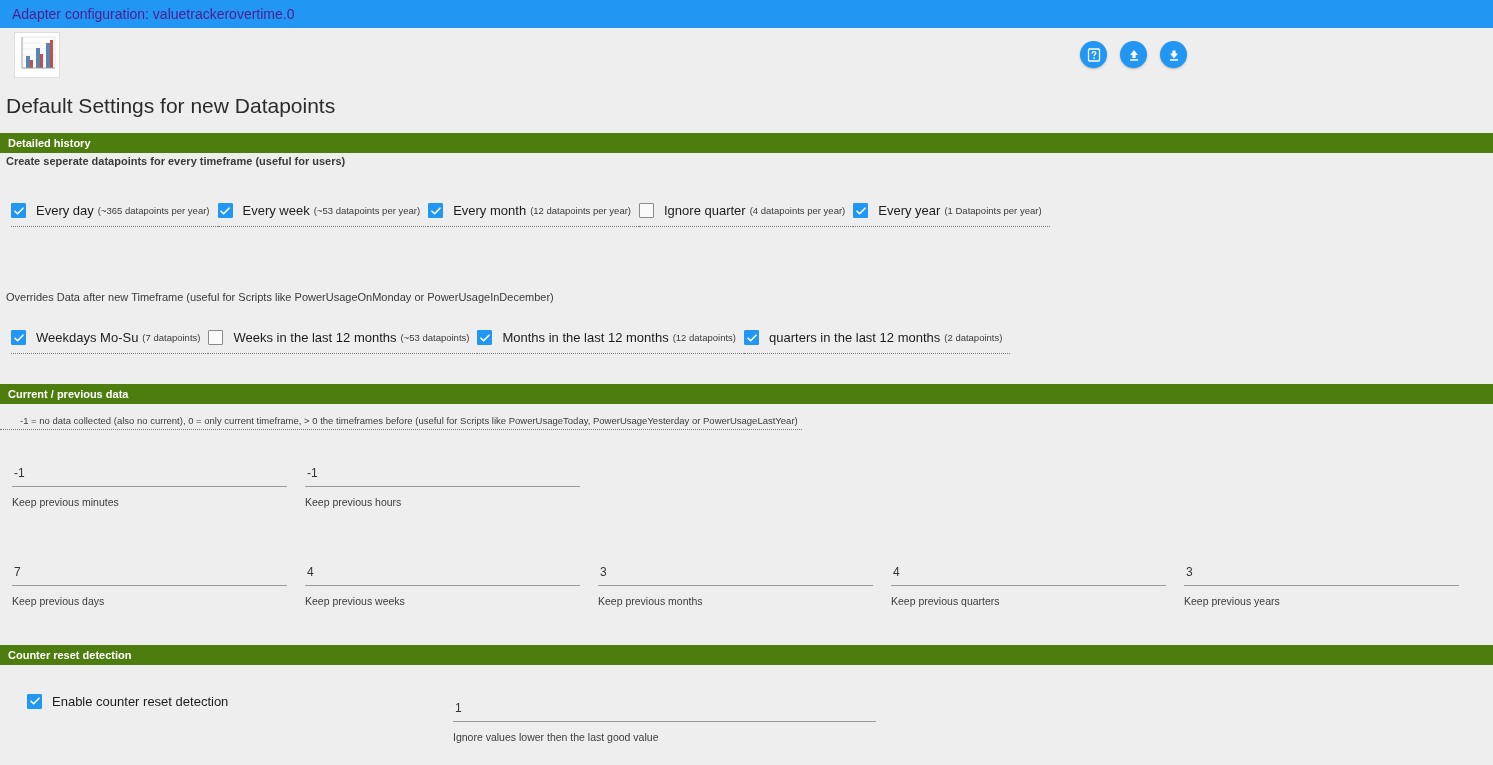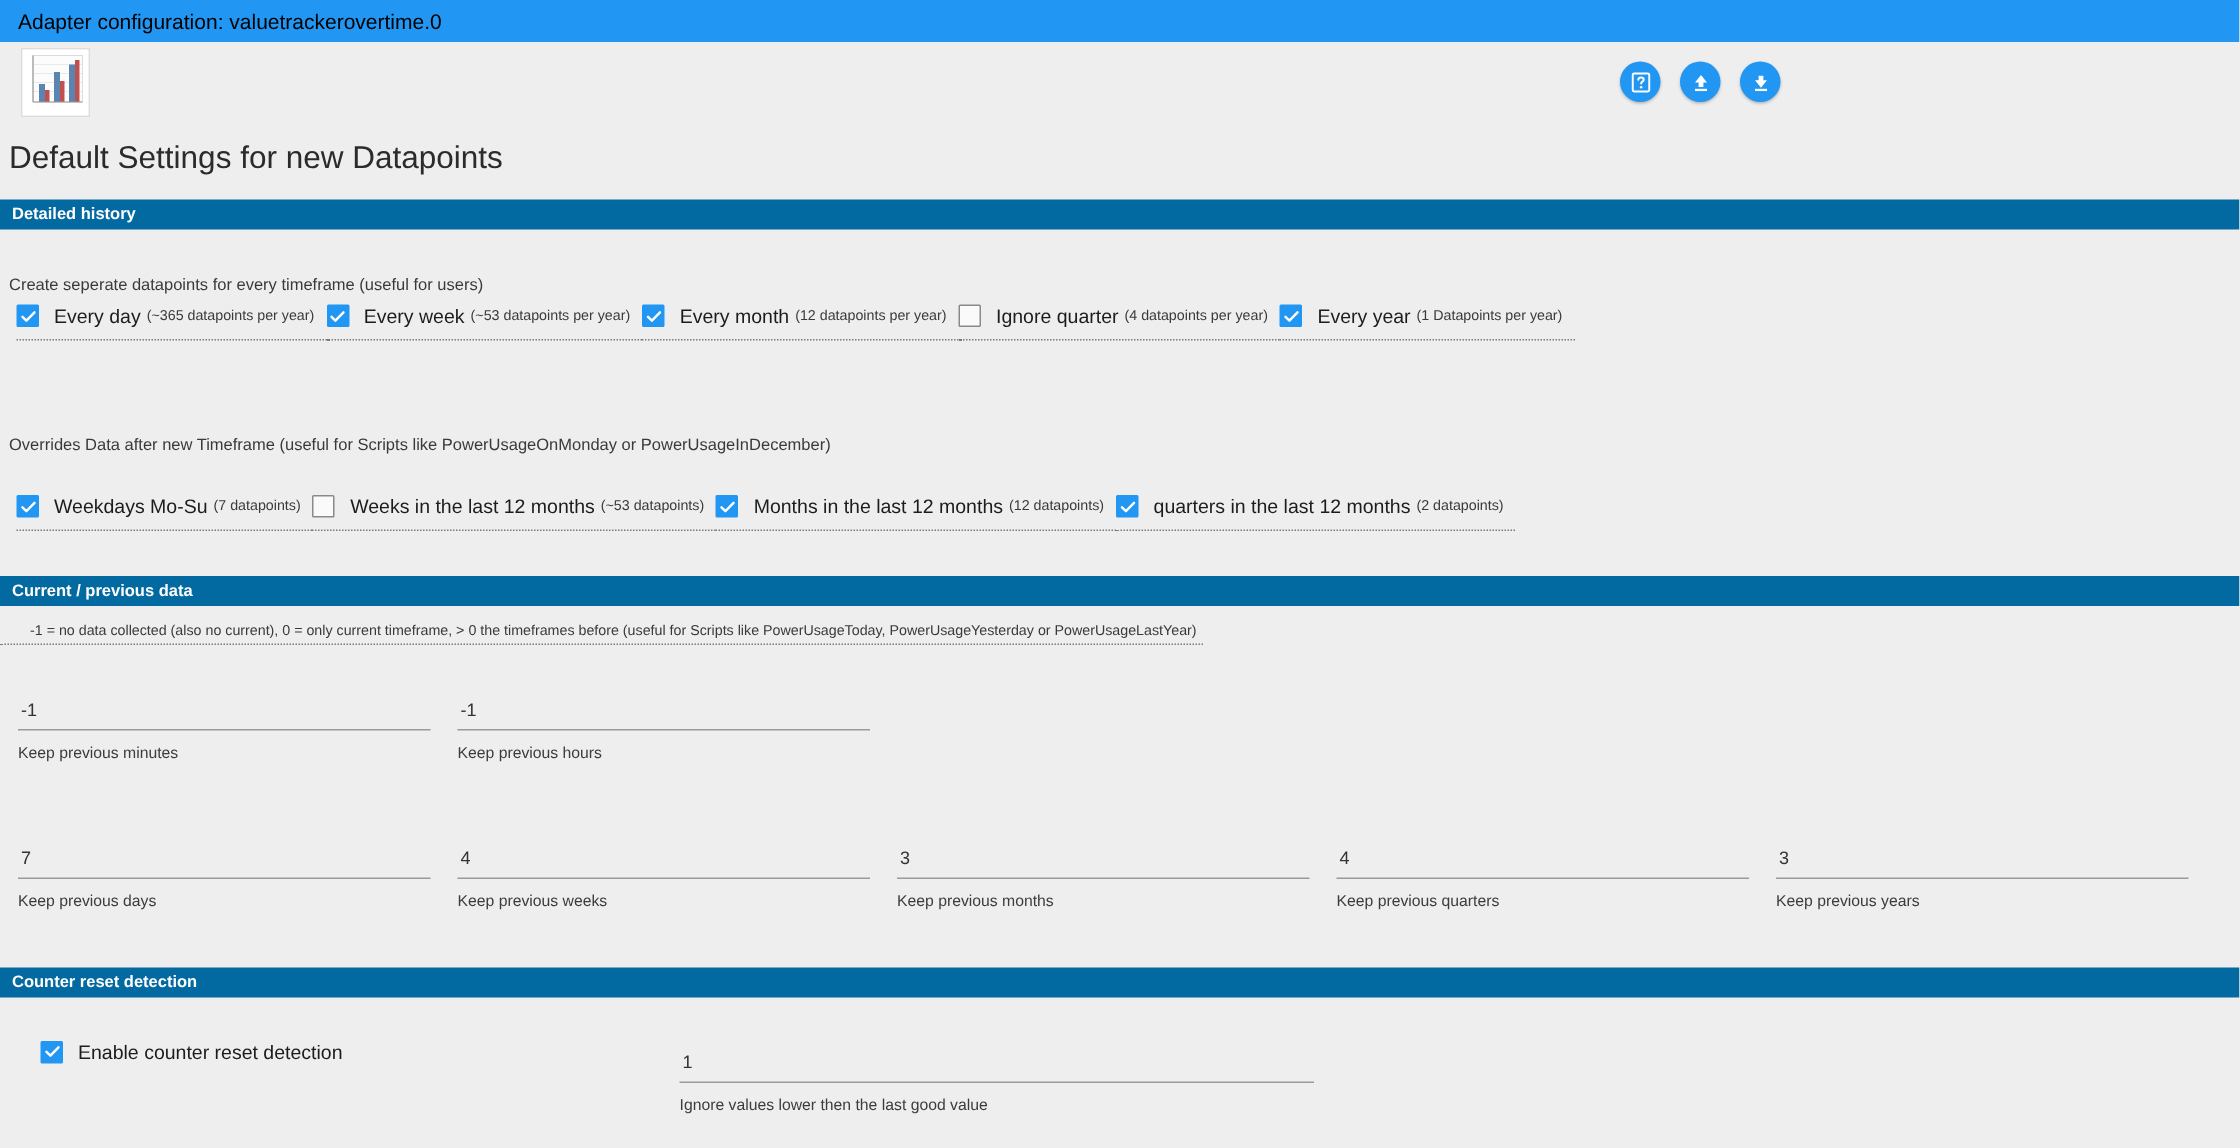--- a/index.html
+++ b/index.html
@@ -8,21 +8,21 @@
     width: 1493px; height: 765px;
     background: #eeeeee;
     font-family: "Liberation Sans", sans-serif;
     overflow: hidden;
   }
   .app { position: relative; width: 1493px; height: 765px; background: #eeeeee; }
 
   
   .titlebar {
     position: absolute; left: 0; top: 0; width: 1493px; height: 28px;
-    background: #2196f3; color: #000000;
+    background: #2196f3; color: #4c1d95;
     font-size: 14px; line-height: 28px;
     padding-left: 12px; white-space: nowrap; overflow: hidden;
   }
 
   
   .logo {
     position: absolute; left: 14px; top: 32px; width: 46px; height: 46px;
     background: #ffffff; border: 1px solid #dddddd;
     display: block;
   }
@@ -40,21 +40,21 @@
 
   
   .pagetitle {
     position: absolute; left: 6px; top: 94px;
     font-size: 21px; color: #2b2b2b; font-weight: 400; white-space: nowrap;
   }
 
   
   .sechdr {
     position: absolute; left: 0; width: 1493px; height: 20px;
-    background: #0369a1; color: #ffffff;
+    background: #4d7c0f; color: #ffffff;
     font-size: 11px; font-weight: bold; line-height: 20px;
     padding-left: 8px; white-space: nowrap; overflow: hidden;
   }
 
   .sectext {
     position: absolute; font-size: 11px; color: #3a3a3a; white-space: nowrap;
   }
 
   
   .cbrow { position: absolute; display: flex; align-items: flex-end; }
@@ -150,21 +150,21 @@
           <path d="M8 11.5 L4 6.5 H6.4 V3.5 H9.6 V6.5 H12 Z" fill="#ffffff"></path>
           <rect x="4" y="12.2" width="8" height="1.5" fill="#ffffff"></rect>
         </svg>
       </span>
     </div>
   </div>
 
   <div class="pagetitle">Default Settings for new Datapoints</div>
 
   <div class="sechdr" style="top:133px;">Detailed history</div>
-  <div class="sectext" style="left:6px; top:184px;">Create seperate datapoints for every timeframe (useful for users)</div>
+  <div class="sectext" style="left:6px; top:155px;font-weight:bold;">Create seperate datapoints for every timeframe (useful for users)</div>
 
   <div class="cbrow" style="left:11px; top:200px;">
     <div class="cbgroup">
       <span class="cbox on">
         <svg width="12" height="12" viewBox="0 0 12 12">
             <path d="M2 6.2 L4.6 8.8 L10 3.2" fill="none" stroke="#ffffff" stroke-width="1.6" stroke-linecap="round" stroke-linejoin="round"></path>
           </svg>
       </span>
       <span class="cblabel">Every day</span>
       <span class="cbsub">(~365 datapoints per year)</span>

